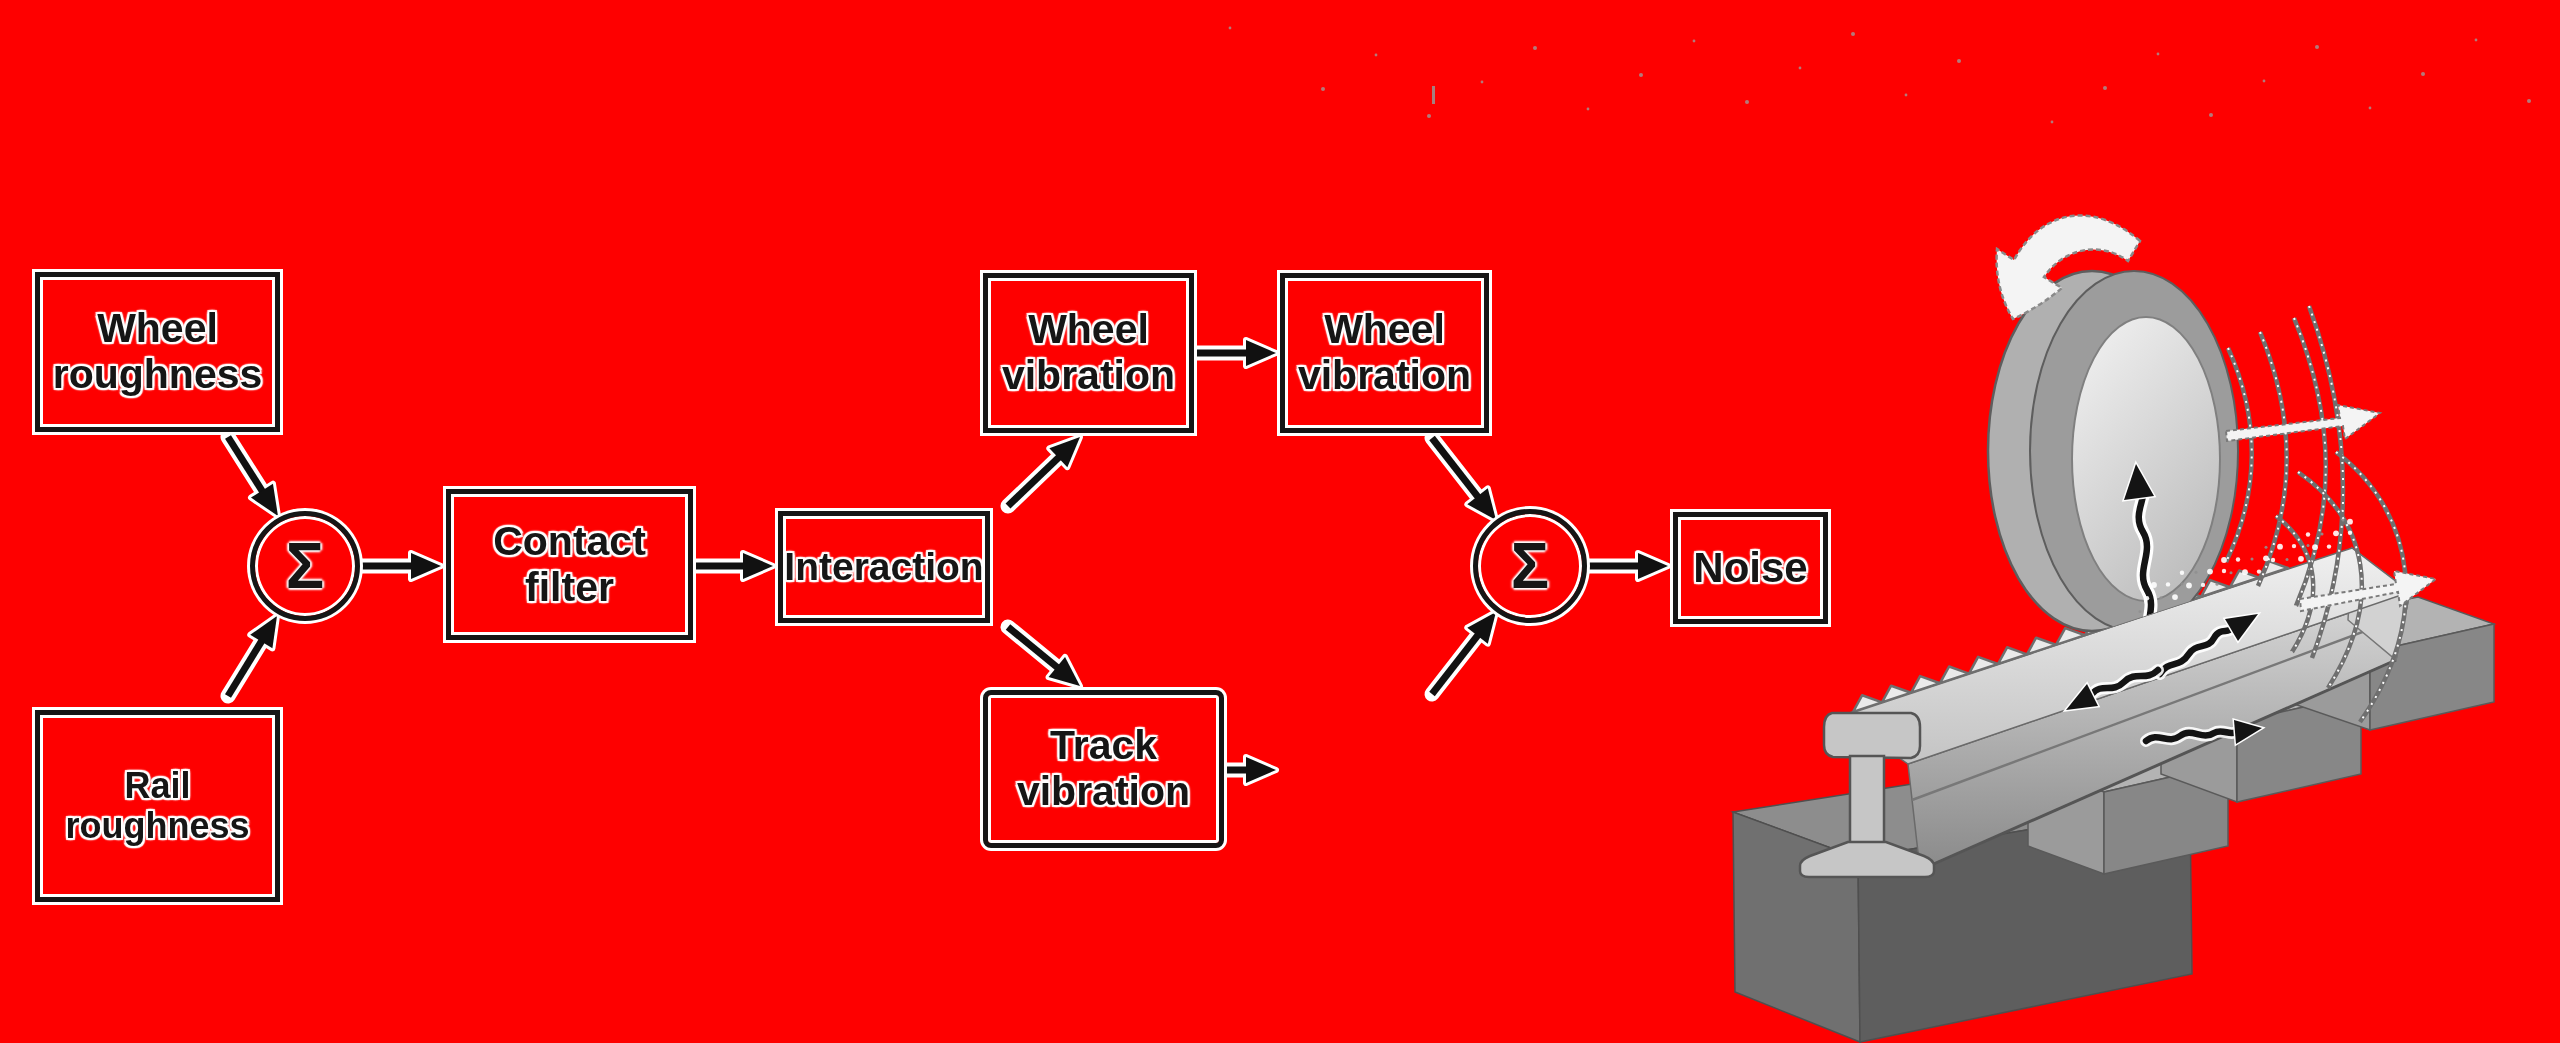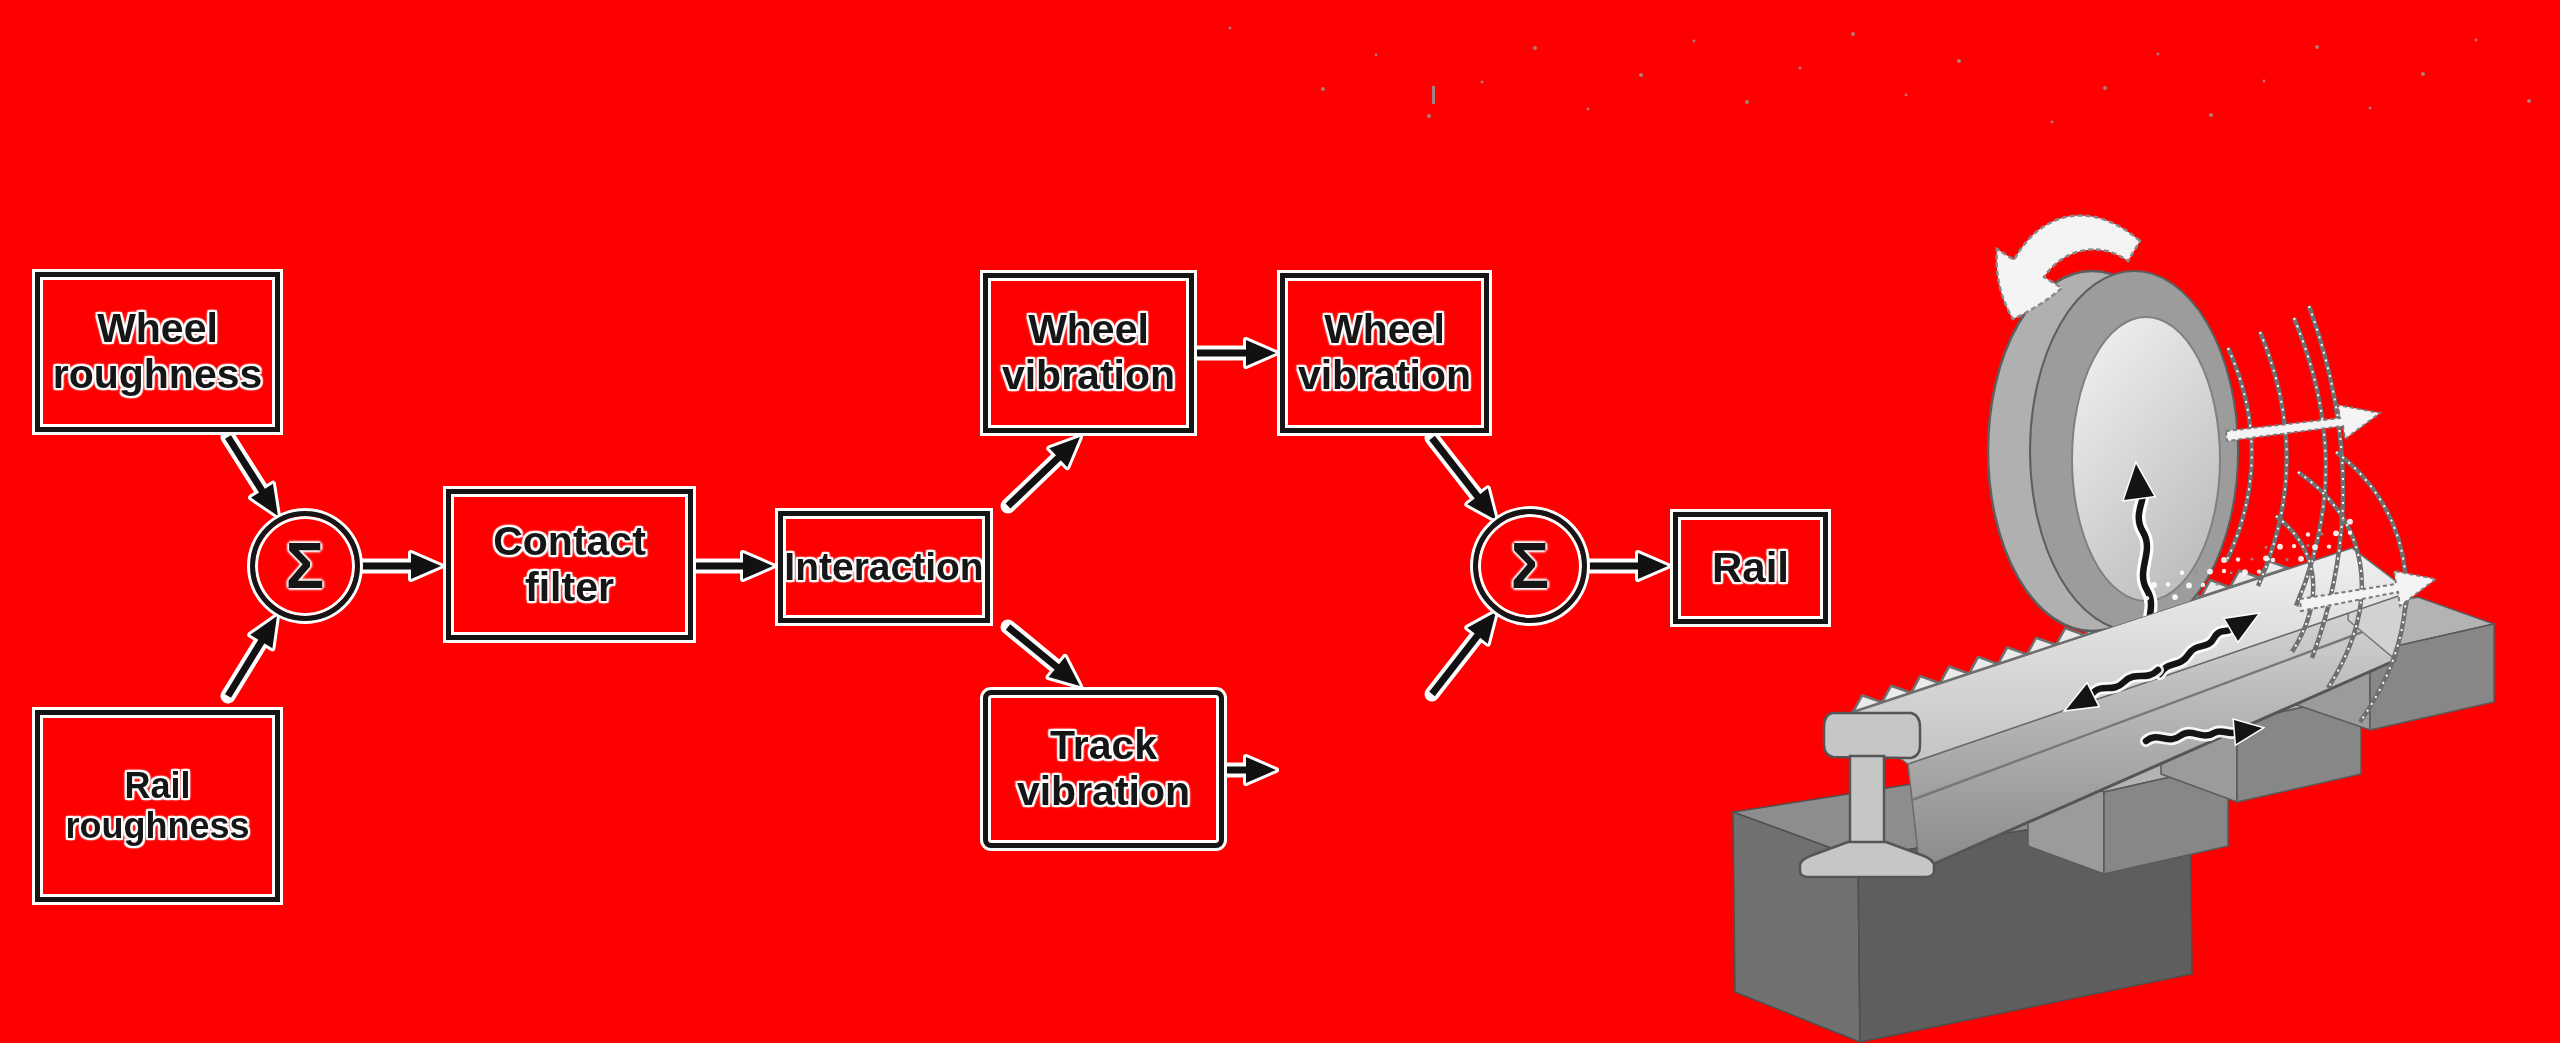--- a/index.html
+++ b/index.html
@@ -281,15 +281,15 @@
   <div class="node n-wrad">
     <span>Wheel vibration</span>
   </div>
   <div class="node n-tv">
     <span>Track vibration</span>
   </div>
   <div class="sum s2">
     <span>Σ</span>
   </div>
   <div class="node n-noise">
-    <span>Rail</span>
+    <span>Noise</span>
   </div>
 </div>
 
 </body></html>

